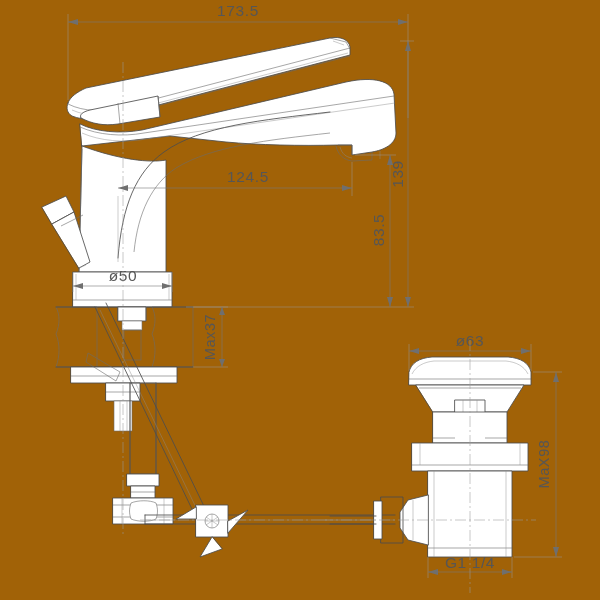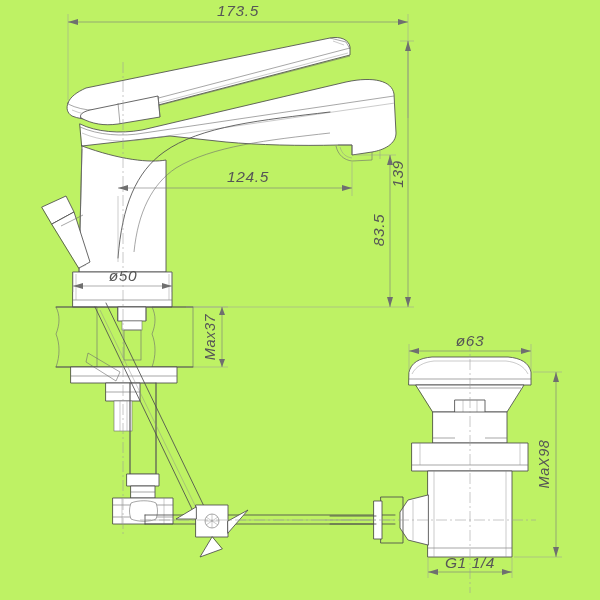--- a/index.html
+++ b/index.html
@@ -10,22 +10,21 @@
   body {
     width: 600px;
     height: 600px;
     font-family: "Liberation Sans", sans-serif;
     overflow: hidden;
   }
   #sheet {
     position: relative;
     width: 600px;
     height: 600px;
-    background: #bef264;
-    font-style: italic;
+    background: #a16207;
   }
   svg.drawing {
     position: absolute;
     top: 0;
     left: 0;
     width: 600px;
     height: 600px;
     display: block;
   }
   .ln {

